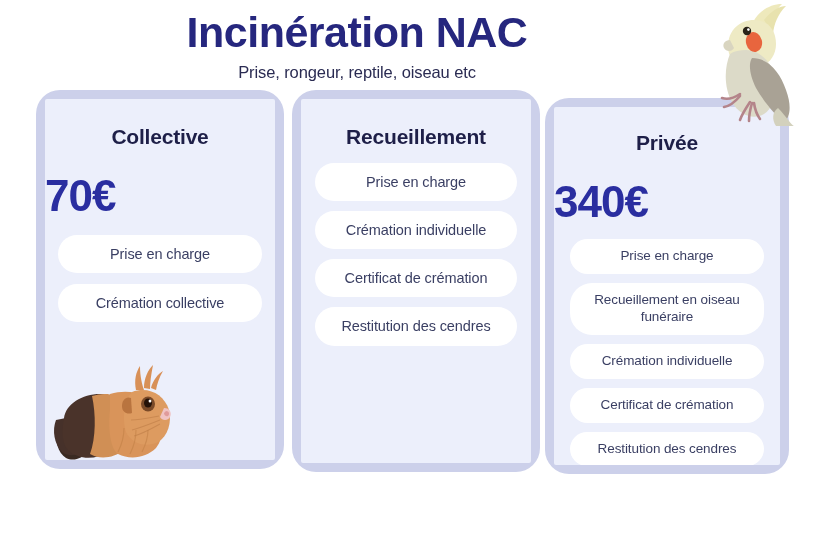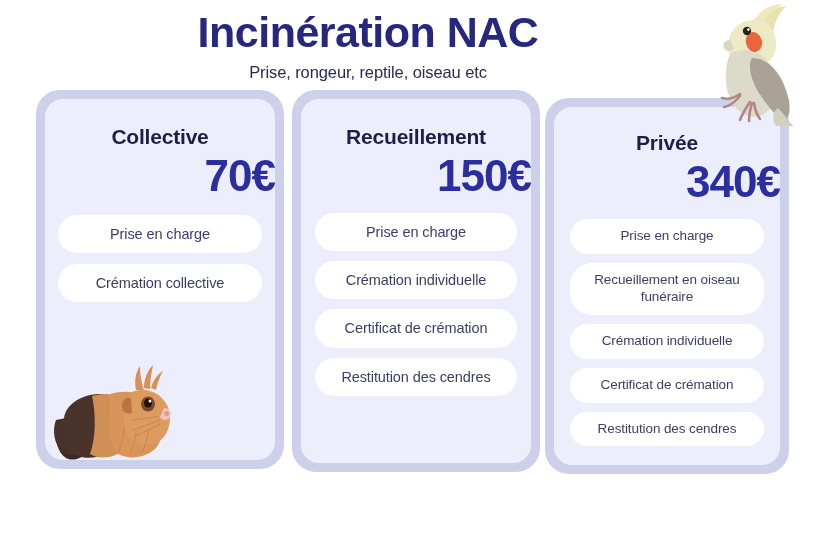--- a/index.html
+++ b/index.html
@@ -12,21 +12,21 @@
     height: 543px;
     position: relative;
     overflow: hidden;
     font-family: "Liberation Sans", sans-serif;
     -webkit-font-smoothing: antialiased;
   }
 
   
   .header {
     position: absolute;
-    left: 12px;
+    left: 1px;
     top: 8px;
     width: 712px;
     text-align: center;
   }
   .page-title {
     font-size: 43px;
     font-weight: bold;
     letter-spacing: -0.5px;
     color: #26277e;
     line-height: 1.15;
@@ -46,47 +46,47 @@
     background: #ccd0ea;
     border-radius: 24px;
   }
   .card-inner {
     position: absolute;
     left: 9px;
     top: 9px;
     right: 9px;
     bottom: 9px;
     background: #eceffb;
-    border-radius: 18px;
+    border-radius: 2px;
     overflow: hidden;
   }
 
   
   #card-collective  { left: 36px;  top: 90px;  width: 248px; height: 379px; }
   #card-individuelle{ left: 292px; top: 90px;  width: 248px; height: 382px; }
   #card-privee      { left: 545px; top: 98px;  width: 244px; height: 376px; }
 
   .card-title {
     text-align: center;
     font-size: 21px;
     font-weight: bold;
     color: #1e1f48;
     letter-spacing: -0.2px;
     margin-top: 26px;
   }
   #card-privee .card-title { margin-top: 24px; }
 
   .card-price {
-    text-align: right;
+    text-align: left;
     font-size: 44px;
     font-weight: bold;
     color: #2a2ea0;
     letter-spacing: -1px;
     line-height: 1.05;
-    margin-top: 4px;
+    margin-top: 24px;
   }
 
   .pill-list {
     margin-top: 16px;
     padding: 0 13px;
     display: flex;
     flex-direction: column;
     gap: 11px;
   }
   #card-privee .pill-list { margin-top: 14px; gap: 9px; padding: 0 16px; }
@@ -127,21 +127,20 @@
     <div class="pill-list">
       <div class="pill">Prise en charge</div>
       <div class="pill">Crémation collective</div>
     </div>
   </div>
 </div>
 
 <div class="card-outer" id="card-individuelle">
   <div class="card-inner">
     <div class="card-title">Recueillement</div>
-    <div class="card-price">150€</div>
     <div class="pill-list">
       <div class="pill">Prise en charge</div>
       <div class="pill">Crémation individuelle</div>
       <div class="pill">Certificat de crémation</div>
       <div class="pill">Restitution des cendres</div>
     </div>
   </div>
 </div>
 
 <div class="card-outer" id="card-privee">

